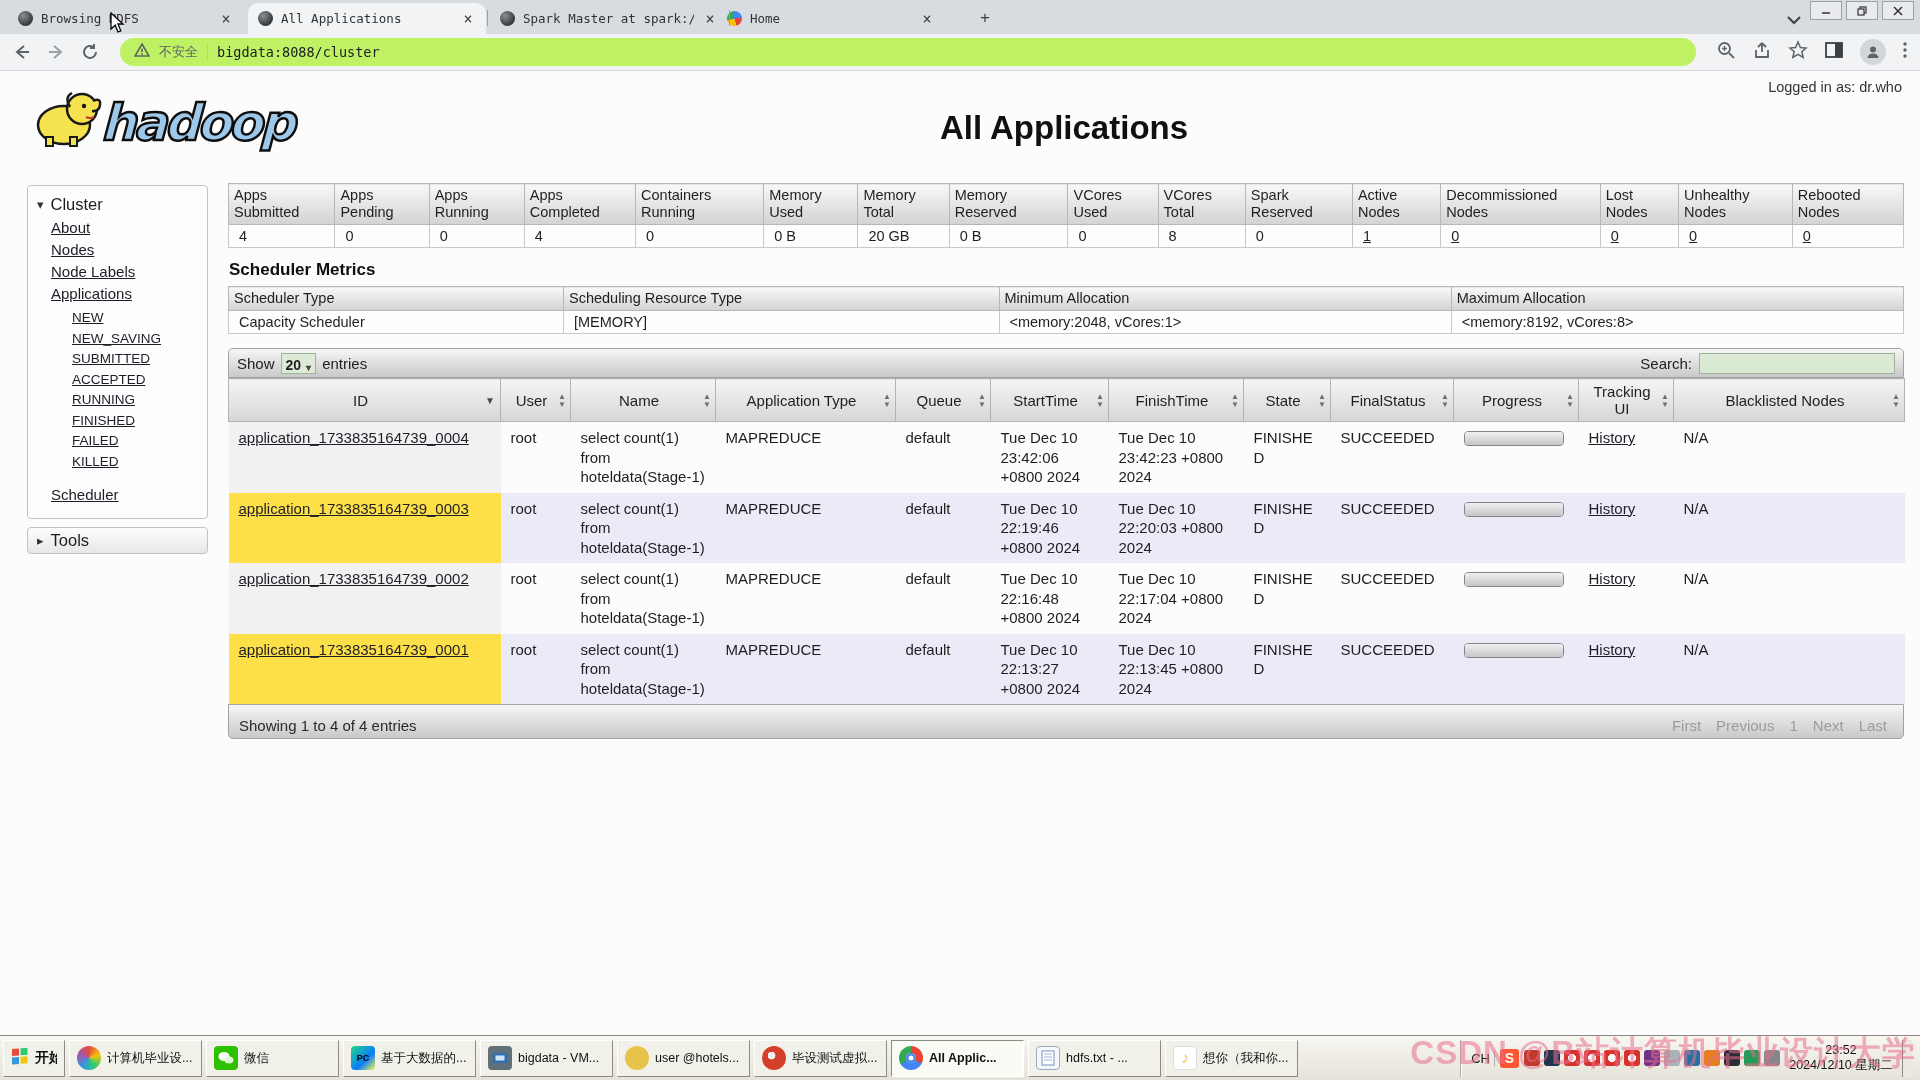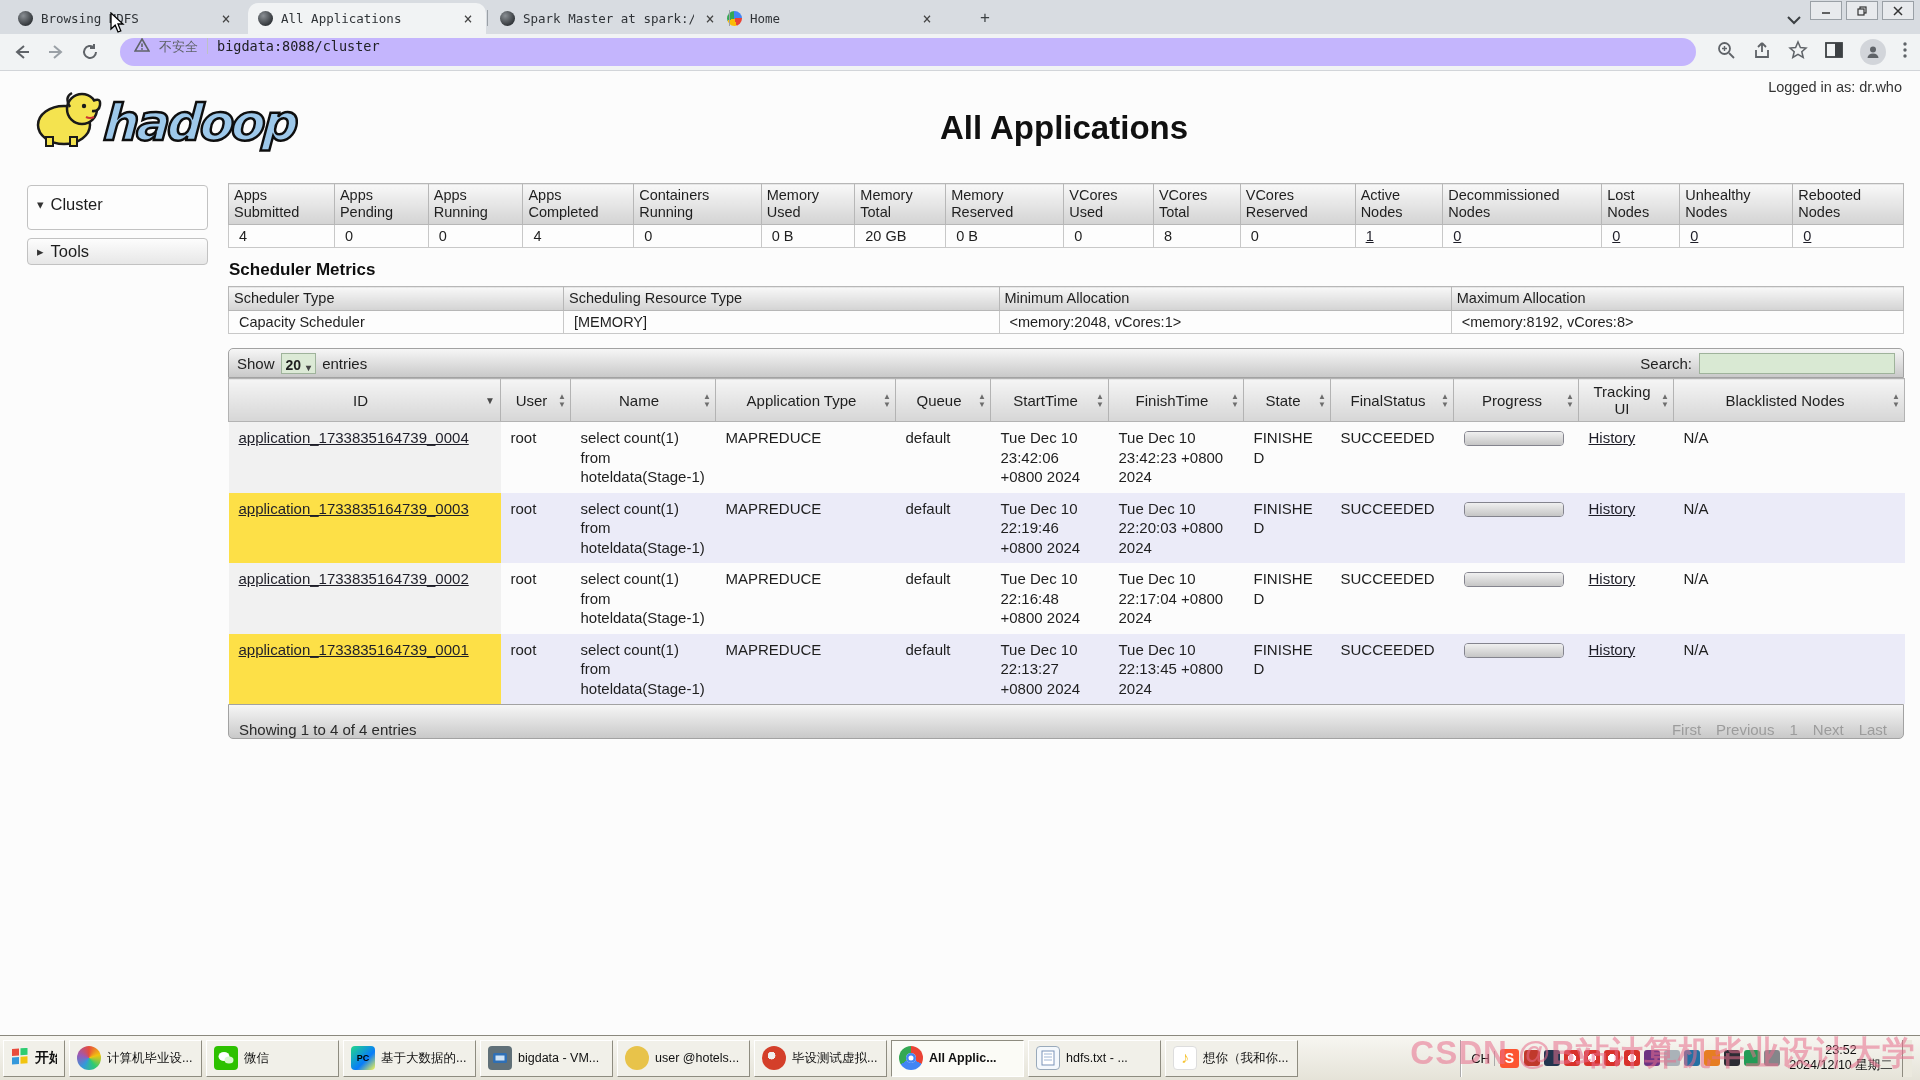--- a/index.html
+++ b/index.html
@@ -22,21 +22,21 @@
             display:flex; align-items:center; justify-content:center; }
   .tab-chevron { position:absolute; left:1786px; top:12px; width:16px; height:12px; }
   .win-controls { position:absolute; right:6px; top:1px; display:flex; }
   .win-btn { width:32px; height:19px; display:flex; align-items:center; justify-content:center;
              border:1px solid #9aa0a6; background:#e8eaed; margin-left:4px; }
 
   
   .toolbar { position:absolute; top:34px; left:0; right:0; height:37px; background:#f1f3f4;
              border-bottom:1px solid #d2d5d9; display:flex; align-items:center; padding:0 12px; gap:14px; }
   .nav-ico { width:20px; height:20px; flex:0 0 auto; }
-  .addressbar { flex:1; height:28px; background:#c4b5fd; border-radius:14px; display:flex; align-items:flex-start;
+  .addressbar { flex:1; height:28px; background:#bef264; border-radius:14px; display:flex; align-items:center;
                 padding:0 14px; gap:9px; margin:7px 6px; }
   .sec-label { font-size:13px; color:#5f6368; }
   .addr-sep { width:1px; height:16px; background:#bdc1c6; }
   .url { font-family:"DejaVu Sans Mono",monospace; font-size:13.5px; color:#202124; }
   .tool-right { display:flex; align-items:center; gap:16px; }
   .avatar-circle { width:26px; height:26px; border-radius:50%; background:#d2d5da; display:flex; align-items:center; justify-content:center; }
 
   
   .page { position:absolute; top:71px; left:0; right:0; bottom:45px; background:#fcfcfc; overflow:hidden; }
   .logo { position:absolute; left:30px; top:14px; display:flex; align-items:flex-end; }
@@ -87,21 +87,21 @@
            font-size:8px; color:#6d6d6d; line-height:7.5px; }
   .sort-one { position:absolute; right:5px; top:50%; transform:translateY(-50%); font-size:10px; color:#4a4a4a; }
   .main tbody td { font-size:15px; color:#1e1e1e; padding:6px 10px; vertical-align:top; line-height:19.5px;
                    overflow-wrap:break-word; }
   .row-odd  { background:#fcfcfc; }  .row-odd  td.c-id { background:#f1f1f1; }
   .row-even { background:#ebebf8; }  .row-even td.c-id { background:#fde047; }
   .pbar { width:100px; height:15px; border:1px solid #84848e; border-radius:4px; overflow:hidden; margin-top:3px; }
   .pfill { height:100%; background:linear-gradient(#f0f0f0,#c6c6c6); }
 
   .dt-footer { height:35px; background:linear-gradient(#f6f6f6,#c9c9c9); border:1px solid #a2a2a2;
-               border-radius:0 0 5px 5px; display:flex; align-items:flex-end; padding:0 10px;
+               border-radius:0 0 5px 5px; display:flex; align-items:flex-start; padding:12px 10px;
                font-size:15px; color:#2a2a2a; }
   .pager { margin-left:auto; display:flex; gap:15px; color:#9c9c9c; font-size:15px; padding-right:6px; }
 
   
   .taskbar { position:absolute; left:0; bottom:0; right:0; height:45px;
              background:linear-gradient(#f7f6f1,#e5e3d8); border-top:1px solid #8a887d;
              display:flex; align-items:center; padding:0 3px; gap:4px; }
   .tb-btn { height:37px; display:flex; align-items:center; gap:6px; padding:0 7px; background:#f1f0e9;
             border:1px solid; border-color:#ffffff #8e8c80 #8e8c80 #ffffff; font-size:12.5px; color:#111;
             width:133px; flex:0 0 auto; overflow:hidden; white-space:nowrap; }
@@ -284,20 +284,37 @@
 
     <div class="page-title">All Applications</div>
     <div class="loggedin">Logged in as: dr.who</div>
 
     <div class="sidebar">
       <div class="navbox">
         <div class="nav-head">
           <span class="tri">▾</span>
           <span>Cluster</span>
         </div>
+        <div class="nav-links">
+          <a href="#">About</a>
+          <a href="#">Nodes</a>
+          <a href="#">Node Labels</a>
+          <a href="#">Applications</a>
+          <div class="subnav">
+            <a href="#">NEW</a>
+            <a href="#">NEW_SAVING</a>
+            <a href="#">SUBMITTED</a>
+            <a href="#">ACCEPTED</a>
+            <a href="#">RUNNING</a>
+            <a href="#">FINISHED</a>
+            <a href="#">FAILED</a>
+            <a href="#">KILLED</a>
+          </div>
+          <a href="#" class="sched-link">Scheduler</a>
+        </div>
       </div>
       <div class="toolsbox">
         <span class="tri">▸</span>
         <span>Tools</span>
       </div>
     </div>
 
     <div class="content">
 
       <table class="metrics">
@@ -306,21 +323,21 @@
             <th>Apps Submitted</th>
             <th>Apps Pending</th>
             <th>Apps Running</th>
             <th>Apps Completed</th>
             <th>Containers Running</th>
             <th>Memory Used</th>
             <th>Memory Total</th>
             <th>Memory Reserved</th>
             <th>VCores Used</th>
             <th>VCores Total</th>
-            <th>VCores Reserved</th>
+            <th>Spark Reserved</th>
             <th>Active Nodes</th>
             <th>Decommissioned Nodes</th>
             <th>Lost Nodes</th>
             <th>Unhealthy Nodes</th>
             <th>Rebooted Nodes</th>
           </tr>
         </thead>
         <tbody>
           <tr>
             <td>4</td>

